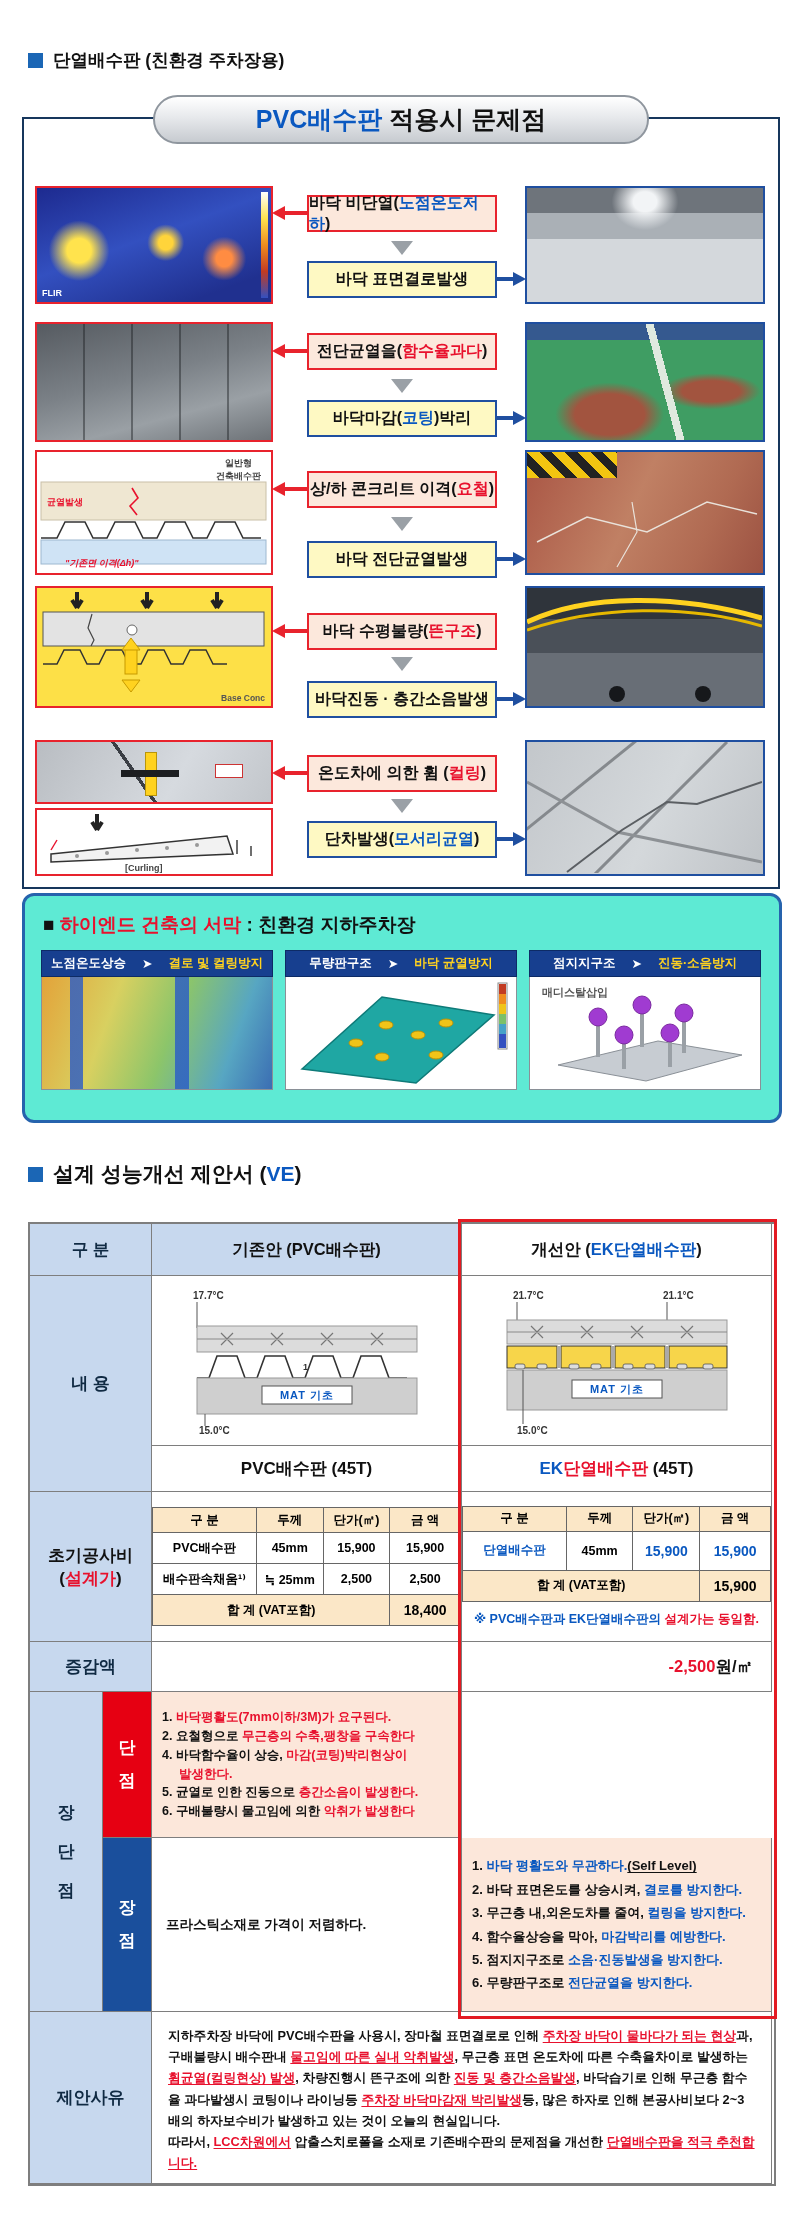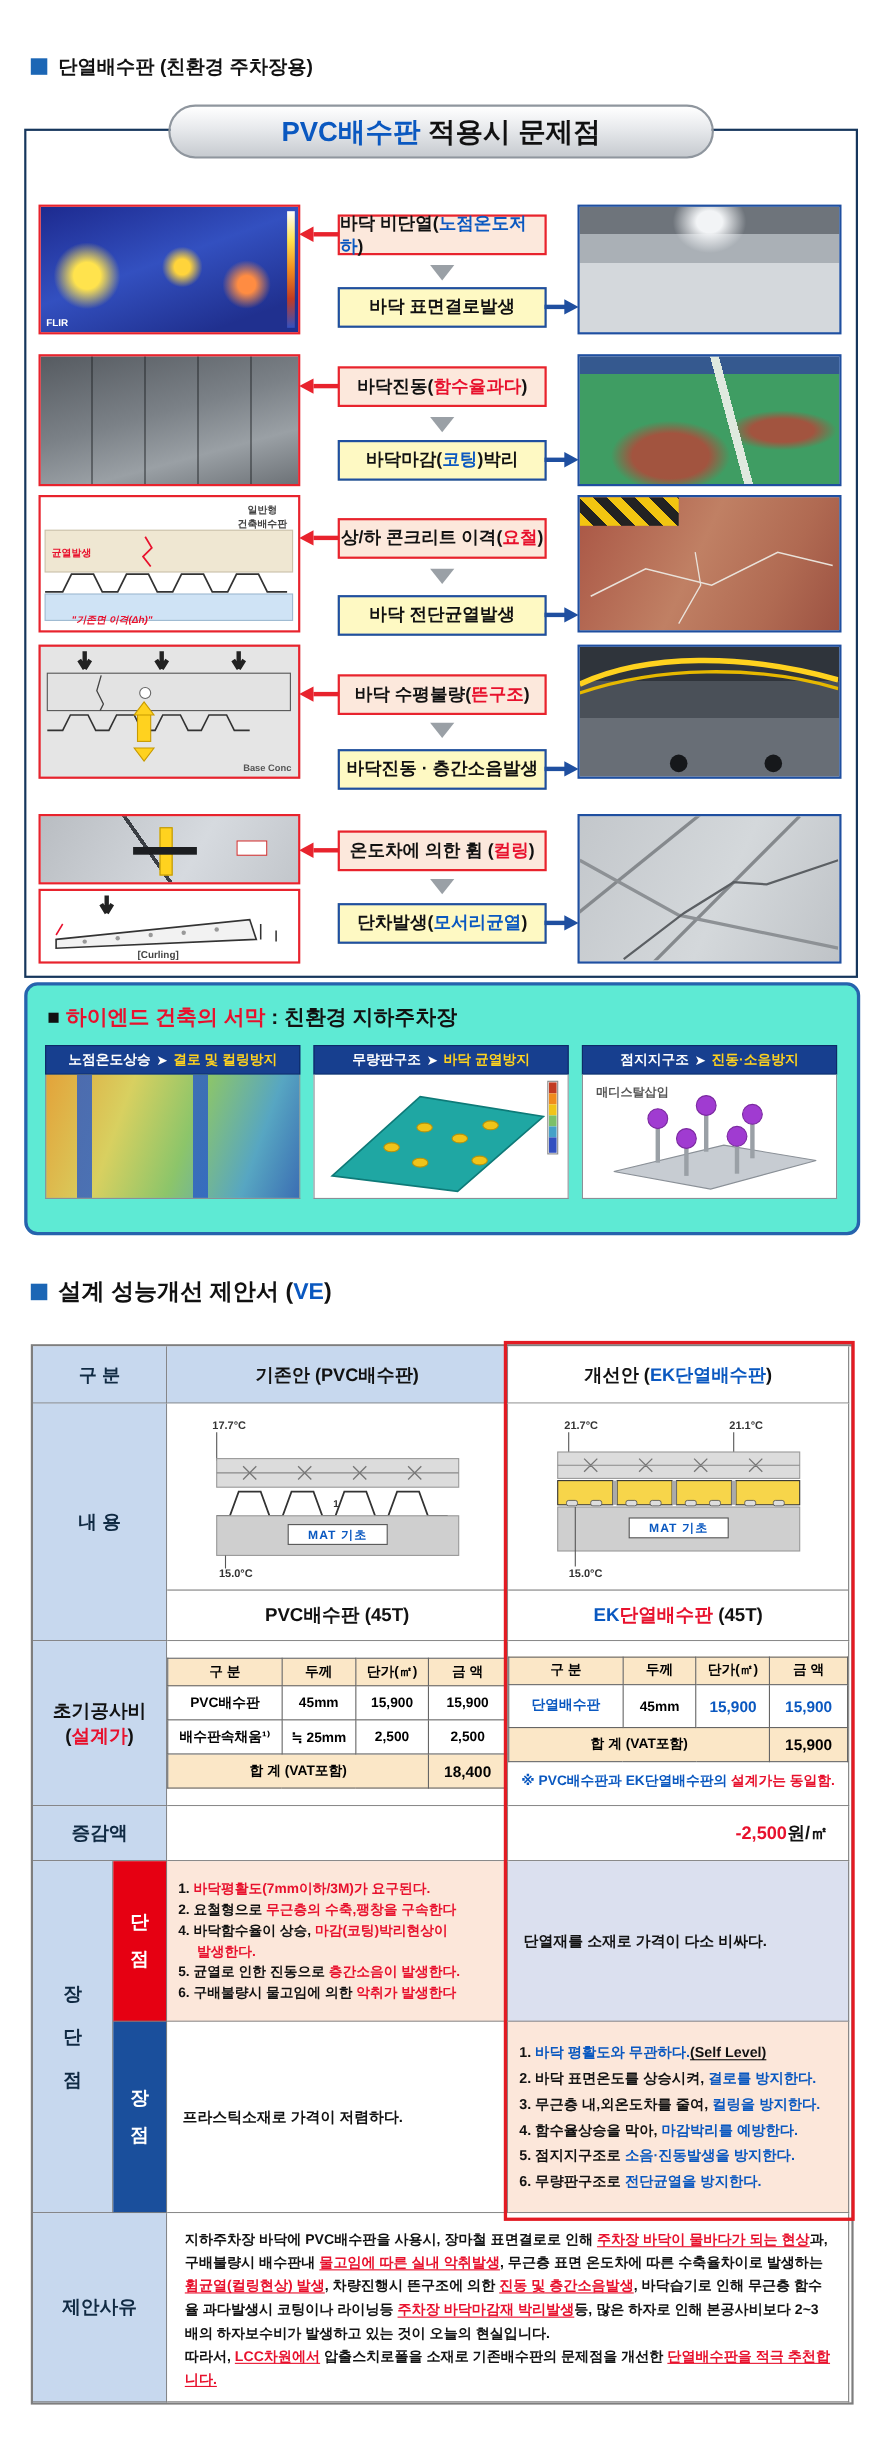--- a/index.html
+++ b/index.html
@@ -34,21 +34,21 @@
   .lineB{background:#1f4fa0;height:3.5px;width:19px;left:495px;}
   .headR{width:0;height:0;border-top:7px solid transparent;border-bottom:7px solid transparent;
          border-left:13px solid #1f4fa0;left:513px;}
   .photoR{border:2.5px solid #e8232d;box-sizing:border-box;left:35px;width:238px;overflow:hidden;}
   .photoB{border:2.5px solid #1f4fa0;box-sizing:border-box;left:525px;width:240px;overflow:hidden;}
   
   .ecobox{border:3px solid #2663ad;border-radius:12px;background:#5eead4;}
   .ecoh{font-size:19px;font-weight:bold;display:flex;align-items:center;gap:8px;}
   .panel{width:232px;}
   .pcap{height:27px;background:#173f8f;display:flex;align-items:center;justify-content:center;
-        gap:5px;font-size:12.5px;font-weight:bold;border:1px solid #0d2b66;box-sizing:border-box;}
+        gap:16px;font-size:12.5px;font-weight:bold;border:1px solid #0d2b66;box-sizing:border-box;}
   .pimg{height:113px;border:1px solid #8a9097;border-top:none;box-sizing:border-box;position:relative;background:#fff;overflow:hidden;}
   
   .vtable{left:28px;top:1222px;width:744px;display:grid;
           grid-template-columns:73px 49px 310px 310px;
           grid-template-rows:52px 216px 150px 50px 146px 174px 172px;
           border:2px solid #7e7e7e;box-sizing:content-box;}
   .cell{border-right:1.5px solid #7e7e7e;border-bottom:1.5px solid #7e7e7e;box-sizing:border-box;
         display:flex;align-items:center;justify-content:center;background:#fff;position:relative;}
   .lab{background:#c7d8ee;font-weight:bold;font-size:17px;color:#102a43;text-align:center;white-space:pre-line;}
   .hdr{font-size:16.5px;font-weight:bold;}
@@ -107,21 +107,21 @@
 <div class="abs lineB" style="top:277px;"></div>
 <div class="abs headR" style="top:272px;"></div>
 <div class="abs photoB" style="top:186px;height:118px;background:
   radial-gradient(ellipse at 50% 12%, #f2f4f6 0 7%, rgba(242,244,246,0) 20%),
   linear-gradient(#6e747b 0 22%, #aab0b6 22% 45%, #d4d8dc 45% 100%);"></div>
 
 <div class="abs photoR" style="top:322px;height:120px;background:
   repeating-linear-gradient(90deg, rgba(30,33,36,0) 0 46px, rgba(30,33,36,.45) 46px 48px),
   linear-gradient(165deg,#565b61,#7b8187 45%,#9aa0a5 72%,#6d7277);"></div>
 <div class="abs flowbox cause" style="top:333px;">
-    <span><span class="seg-k">바닥진동(</span><span class="seg-r">함수율과다</span><span class="seg-k">)</span></span>
+    <span><span class="seg-k">전단균열을(</span><span class="seg-r">함수율과다</span><span class="seg-k">)</span></span>
   </div>
 <div class="abs headL" style="top:344px;"></div>
 <div class="abs lineR" style="top:349px;"></div>
 <div class="abs tri" style="top:379px;"></div>
 <div class="abs flowbox effect" style="top:400px;">
     <span><span class="seg-k">바닥마감(</span><span class="seg-b">코팅</span><span class="seg-k">)박리</span></span>
   </div>
 <div class="abs lineB" style="top:416px;"></div>
 <div class="abs headR" style="top:411px;"></div>
 <div class="abs photoB" style="top:322px;height:120px;background:
@@ -156,21 +156,21 @@
 <div class="abs photoB" style="top:450px;height:125px;background:
   linear-gradient(135deg, rgba(255,255,255,.25) 0 2px, rgba(0,0,0,0) 2px 40px),
   linear-gradient(115deg,#a95544,#c08064 45%,#b06a52 75%,#9c5242);">
   <span class="abs" style="left:0;top:0;width:90px;height:26px;background:repeating-linear-gradient(45deg,#f2c511 0 9px,#222 9px 18px);"></span>
   <svg class="abs" style="left:0;top:20px;" width="235" height="100" viewBox="0 0 235 100">
     <path d="M10,70 L60,45 L120,60 L180,30 L230,42" stroke="#e9e2da" stroke-width="1.4" fill="none"></path>
     <path d="M90,95 L110,60 L105,30" stroke="#e9e2da" stroke-width="1.2" fill="none"></path>
   </svg>
 </div>
 
-<div class="abs photoR" style="top:586px;height:122px;background:#e5e5e5;">
+<div class="abs photoR" style="top:586px;height:122px;background:#fde047;">
   <svg class="abs" style="left:0;top:0;" width="233" height="117" viewBox="0 0 233 117">
     <path d="M40,4 l0,16 M40,20 l-5,-8 M40,20 l5,-8" stroke="#222" stroke-width="4" fill="none"></path>
     <path d="M110,4 l0,16 M110,20 l-5,-8 M110,20 l5,-8" stroke="#222" stroke-width="4" fill="none"></path>
     <path d="M180,4 l0,16 M180,20 l-5,-8 M180,20 l5,-8" stroke="#222" stroke-width="4" fill="none"></path>
     <rect x="6" y="24" width="221" height="34" fill="#e3e3e3" stroke="#555"></rect>
     <path d="M55,26 l-4,14 l6,12 l-3,6" stroke="#444" stroke-width="1.2" fill="none"></path>
     <circle cx="95" cy="42" r="5" fill="#fff" stroke="#666"></circle>
     <path d="M6,76 l14,0 l7,-14 l16,0 l7,14 l12,0 l7,-14 l16,0 l7,14 l12,0 l7,-14 l16,0 l7,14 l12,0 l7,-14 l16,0 l7,14 l14,0" stroke="#333" stroke-width="1.5" fill="none"></path>
     <rect x="88" y="60" width="12" height="26" fill="#ffd21f" stroke="#c79a00"></rect>
     <path d="M94,50 l-9,12 l18,0 z" fill="#ffd21f" stroke="#c79a00"></path>
@@ -449,23 +449,20 @@
   <div class="cell pinkcell" style="grid-column:3;grid-row:5;">
     <div class="lst">
       <div class="li"><span class="seg-k">1. </span><span class="seg-r">바닥평활도(7mm이하/3M)가 요구된다.</span></div>
       <div class="li"><span class="seg-k">2. 요철형으로 </span><span class="seg-r">무근층의 수축,팽창을 구속한다</span></div>
       <div class="li"><span class="seg-k">4. 바닥함수율이 상승, </span><span class="seg-r">마감(코팅)박리현상이
 발생한다.</span></div>
       <div class="li"><span class="seg-k">5. 균열로 인한 진동으로 </span><span class="seg-r">층간소음이 발생한다.</span></div>
       <div class="li"><span class="seg-k">6. 구배불량시 물고임에 의한 </span><span class="seg-r">악취가 발생한다</span></div>
     </div>
   </div>
-  <div class="cell lavcell" style="grid-column:4;grid-row:5;justify-content:flex-start;padding-left:14px;">
-    <span class="plain">단열재를 소재로 가격이 다소 비싸다.</span>
-  </div>
   <div class="cell sideBlue" style="grid-column:2;grid-row:6;">장
 점</div>
   <div class="cell" style="grid-column:3;grid-row:6;justify-content:flex-start;padding-left:14px;">
     <span class="plain">프라스틱소재로 가격이 저렴하다.</span>
   </div>
   <div class="cell pinkcell" style="grid-column:4;grid-row:6;">
     <div class="lst">
       <div class="li2"><span class="seg-k">1. </span><span class="seg-b">바닥 평활도와 무관하다.</span><span class="seg-k seg-u">(Self Level)</span></div>
       <div class="li2"><span class="seg-k">2. 바닥 표면온도를 상승시켜, </span><span class="seg-b">결로를 방지한다.</span></div>
       <div class="li2"><span class="seg-k">3. 무근층 내,외온도차를 줄여, </span><span class="seg-b">컬링을 방지한다.</span></div>

